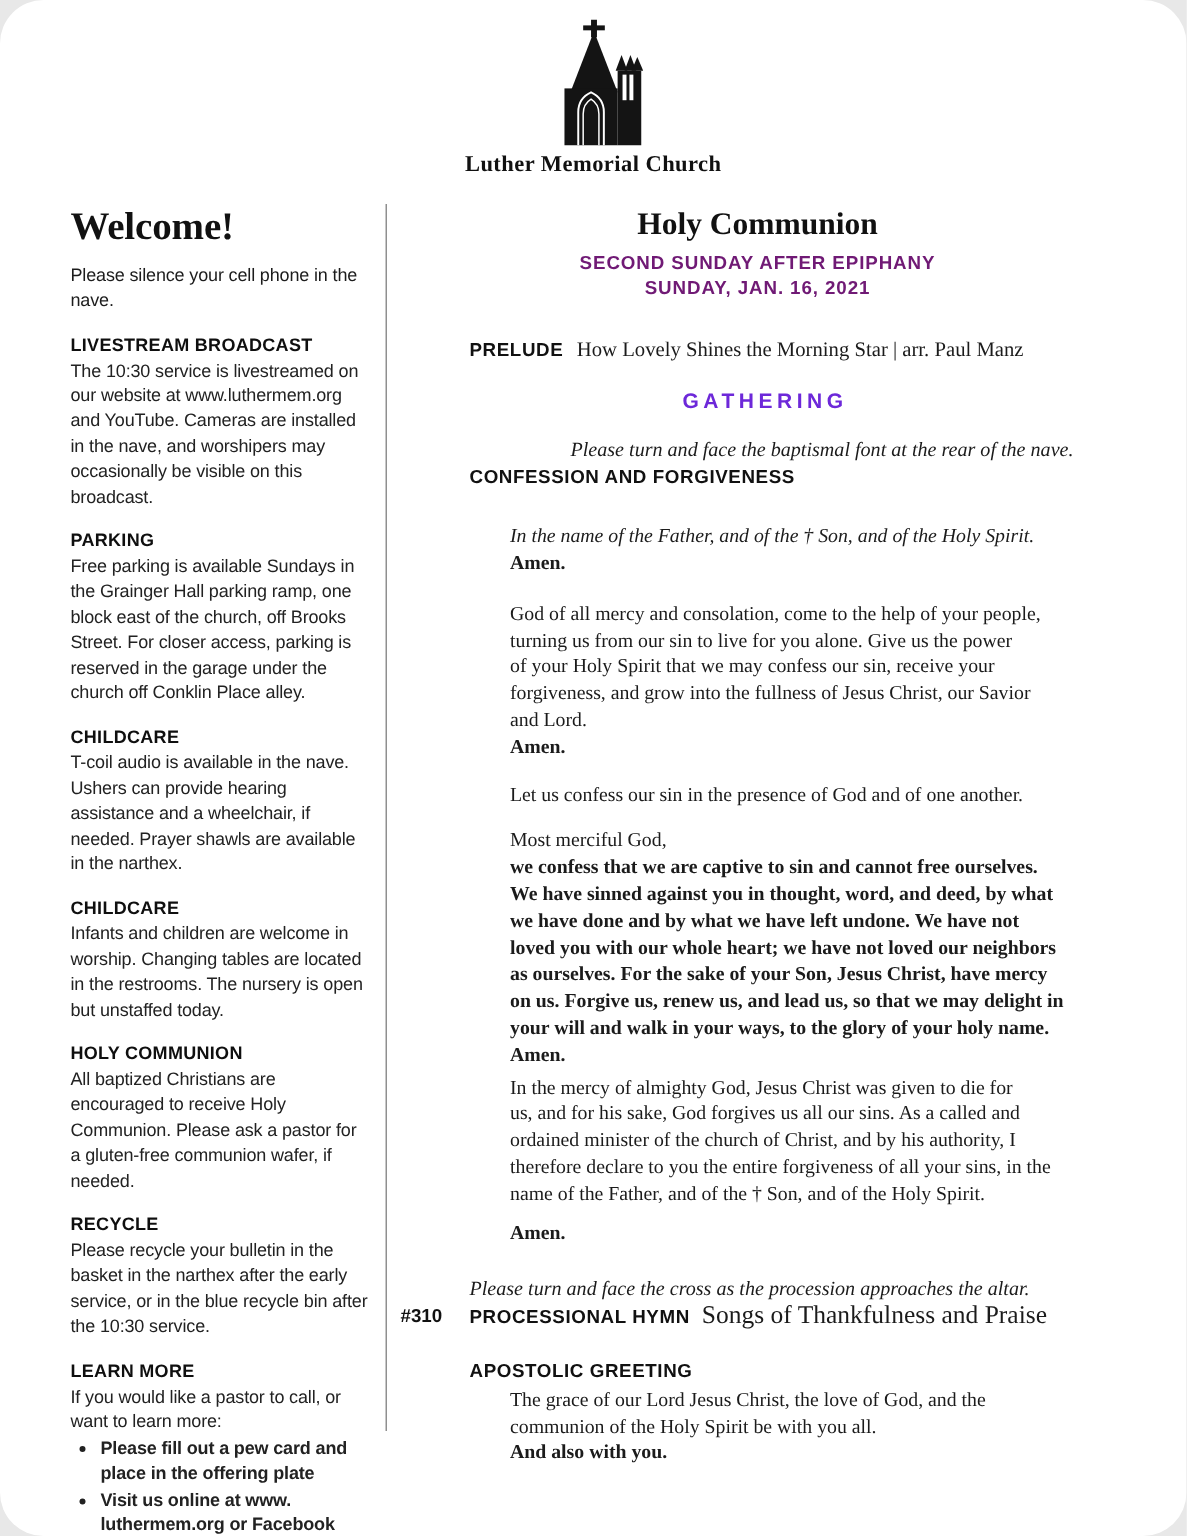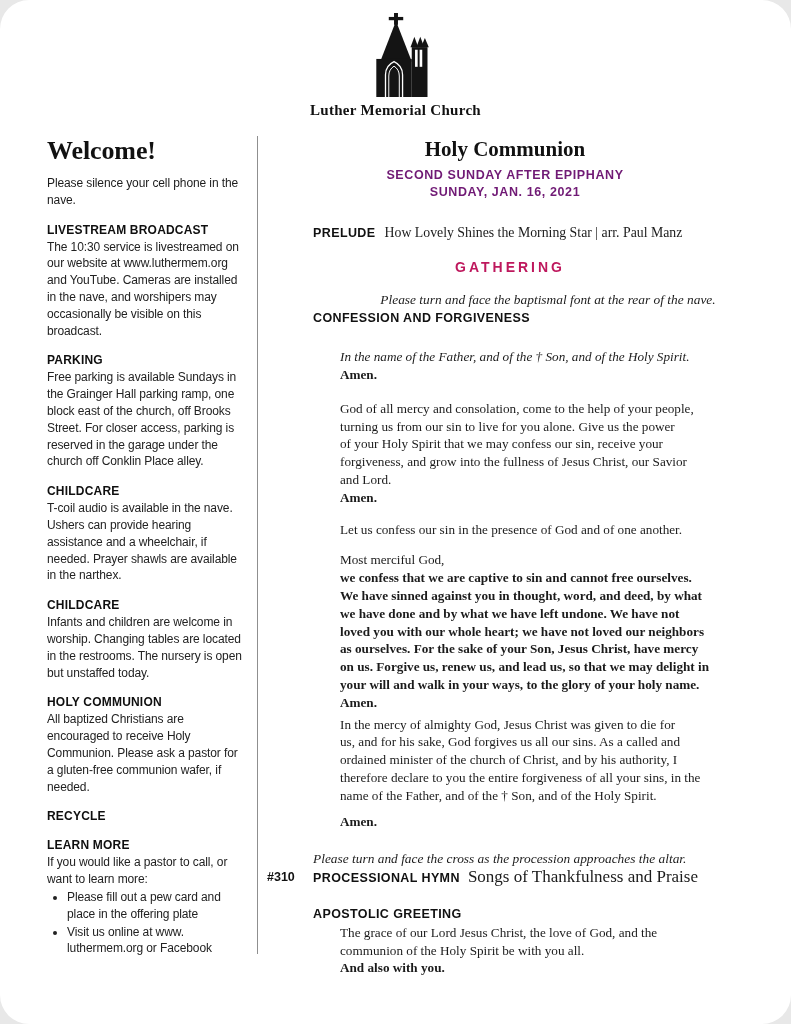--- a/index.html
+++ b/index.html
@@ -82,21 +82,21 @@
   }
   .sb-section { margin-top: 13px; }
   .sb-heading {
     font-weight: bold;
     font-size: 12px;
     letter-spacing: 0.2px;
     line-height: 16px;
     color: #0f0f0f;
   }
   .sb-body { margin-top: 1px; }
-  .sb-bullets { margin: 0 0 0 6px; padding-left: 14px; }
+  .sb-bullets { margin: 0 0 0 6px; padding-left: 14px; font-weight: bold; }
   .sb-bullets li { margin-top: 1px; }
 
   
   .main {
     position: absolute;
     left: 313px;
     top: 224px;
     width: 470px;
     font-family: "Liberation Serif", serif;
     font-size: 13.2px;
@@ -113,21 +113,21 @@
   .prelude-line .music-title { font-size: 13.8px; }
   .prelude-line .sans-label { margin-right: 9px; }
   .gathering {
     margin-top: 16px;
     width: 394px;
     text-align: center;
     font-family: "Liberation Sans", sans-serif;
     font-weight: bold;
     font-size: 14px;
     letter-spacing: 3px;
-    color: #be185d;
+    color: #6d28d9;
   }
   .rubric { font-style: italic; font-size: 13.4px; }
   .rubric-font { margin-top: 14px; text-align: center; }
   .section-label { margin-top: 2px; }
   .liturgy { margin-left: 27px; white-space: pre-line; }
   .invocation { margin-top: 20px; font-style: italic; }
   .amen { font-weight: bold; }
   .prayer { margin-top: 16px; }
   .invitation { margin-top: 14px; }
   .most-merciful { margin-top: 13px; }
@@ -210,20 +210,21 @@
       <div class="sb-body">Infants and children are welcome in worship. Changing tables are located in the restrooms. The nursery is open but unstaffed today.</div>
     </div>
 
     <div class="sb-section">
       <div class="sb-heading">HOLY COMMUNION</div>
       <div class="sb-body">All baptized Christians are encouraged to receive Holy Communion. Please ask a pastor for a gluten-free communion wafer, if needed.</div>
     </div>
 
     <div class="sb-section">
       <div class="sb-heading">RECYCLE</div>
+      <div class="sb-body">Please recycle your bulletin in the basket in the narthex after the early service, or in the blue recycle bin after the 10:30 service.</div>
     </div>
 
     <div class="sb-section">
       <div class="sb-heading">LEARN MORE</div>
       <div class="sb-body">If you would like a pastor to call, or want to learn more:</div>
       <ul class="sb-bullets">
         <li>Please fill out a pew card and place in the offering plate</li>
         <li>Visit us online at www. luthermem.org or Facebook</li>
       </ul>
     </div>

